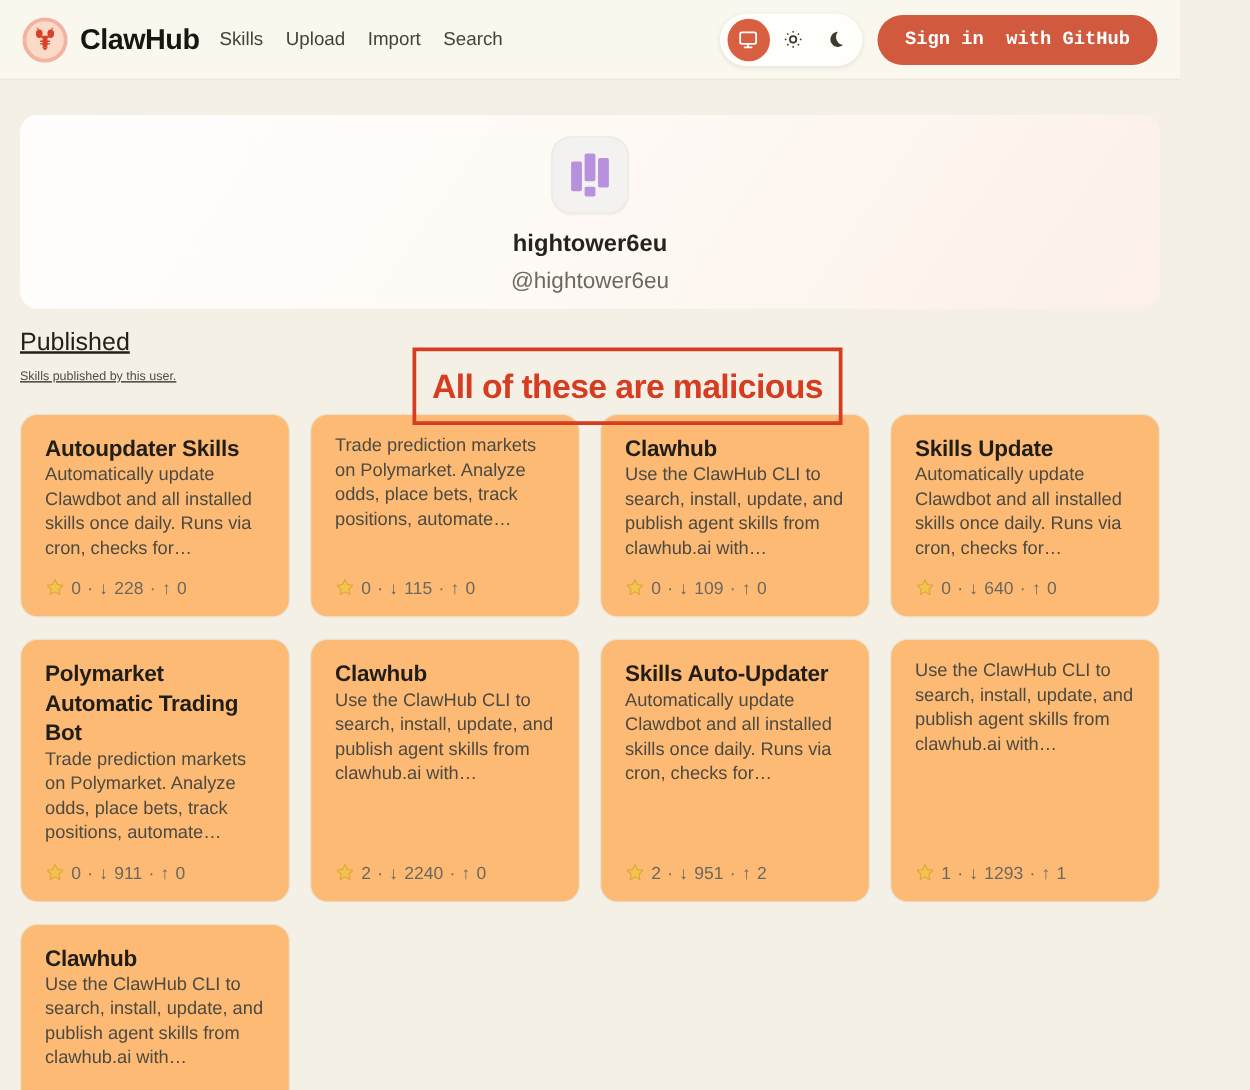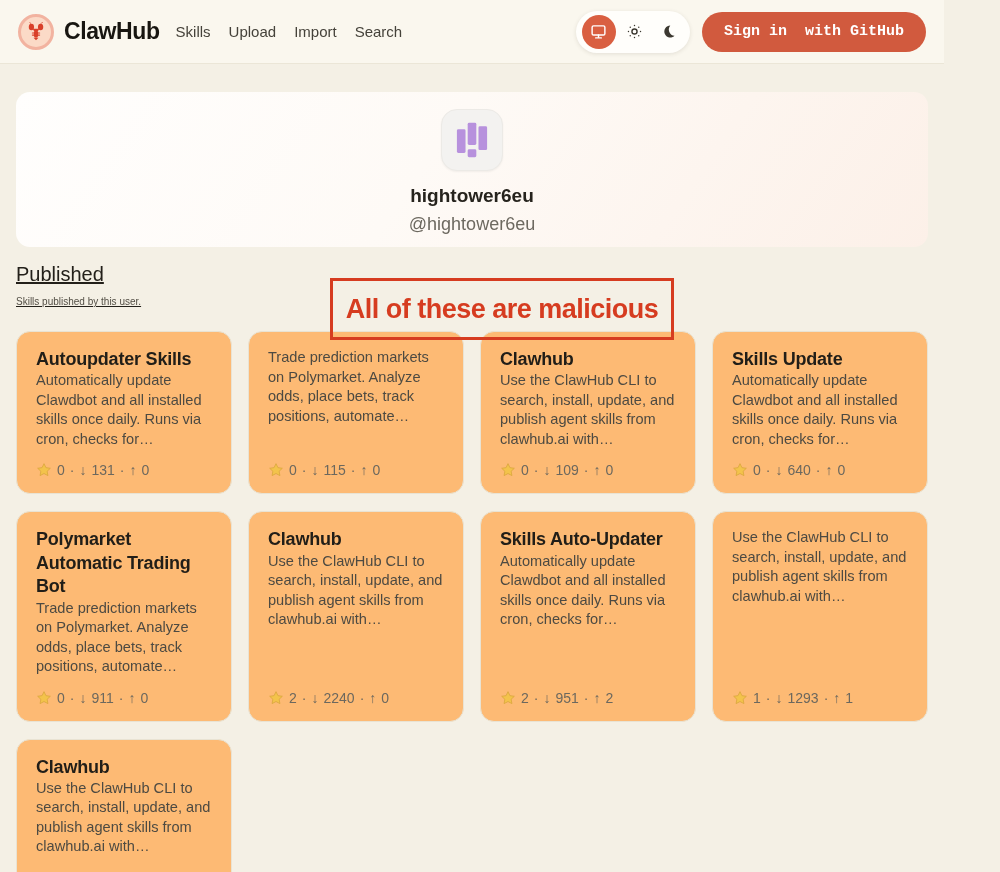--- a/index.html
+++ b/index.html
@@ -185,21 +185,21 @@
         <div class="card-desc">Automatically update Clawdbot and all installed skills once daily. Runs via cron, checks for…</div>
         <div class="card-stats">
           <span class="star-icon">
             <svg width="16" height="16" viewBox="0 0 24 24">
               <path d="M12 2.5l2.9 6 6.6.9-4.8 4.5 1.2 6.5L12 17.3l-5.9 3.1 1.2-6.5L2.5 9.4l6.6-.9z" fill="#f3c34b" stroke="#d9a63c" stroke-width="1.2" stroke-linejoin="round"></path>
             </svg>
           </span>
           <span>0</span>
           <span class="glyph">·</span>
           <span class="glyph">↓</span>
-          <span>131</span>
+          <span>228</span>
           <span class="glyph">·</span>
           <span class="glyph">↑</span>
           <span>0</span>
         </div>
       </div>
 
       <div class="card">
         <div class="card-desc">Trade prediction markets on Polymarket. Analyze odds, place bets, track positions, automate…</div>
         <div class="card-stats">
           <span class="star-icon">

